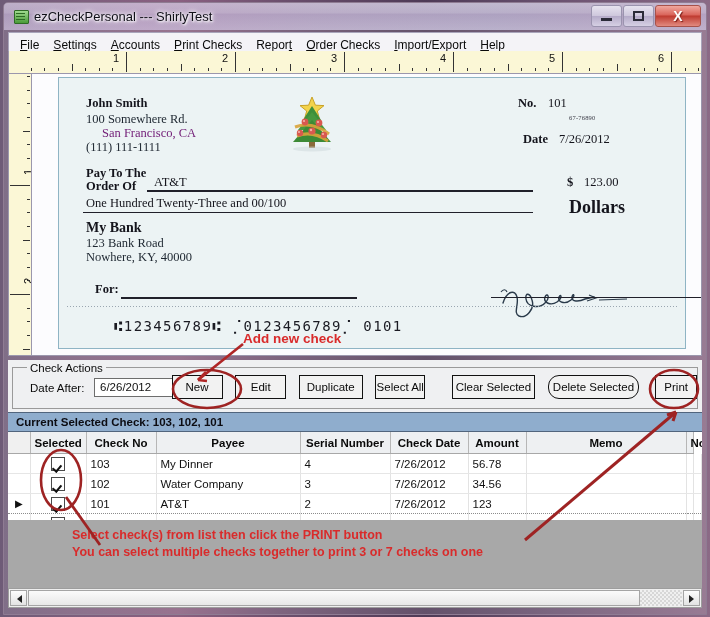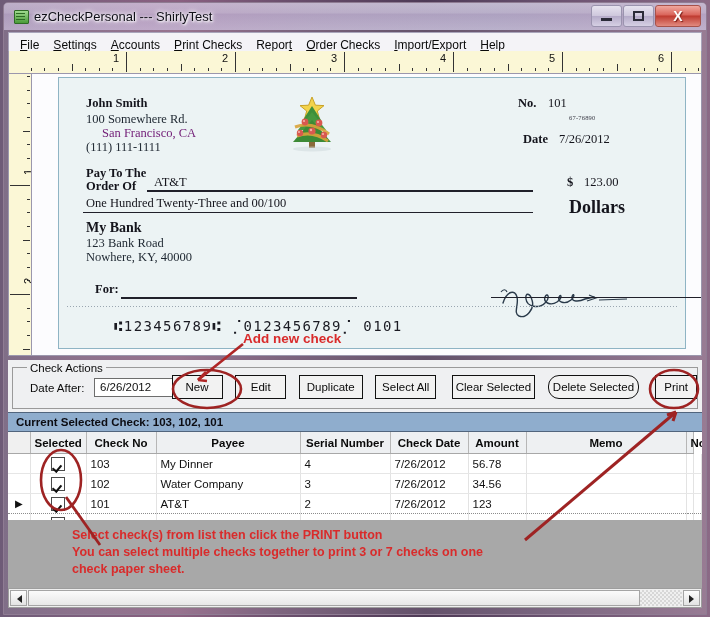--- a/index.html
+++ b/index.html
@@ -423,21 +423,21 @@
     </div>
     <div class="lbl-dateafter">Date After:</div>
     <div class="date-combo">
       <span>6/26/2012</span>
       <span class="combo-arrow"></span>
     </div>
     <div id="action-buttons">
         <div class="btn" style="left: 163.636px; width: 50.9091px;">New</div>
         <div class="btn" style="left: 227.273px; width: 50.9091px;">Edit</div>
         <div class="btn" style="left: 290.909px; width: 63.6364px;">Duplicate</div>
-        <div class="btn" style="left: 367.273px; width: 61px;">Select All</div>
+        <div class="btn" style="left: 367.273px; width: 50px;">Select All</div>
         <div class="btn" style="left: 443.636px; width: 83.6364px;">Clear Selected</div>
         <div class="btn" style="left: 540px; width: 90.9091px; border-radius: 11px;">Delete Selected</div>
         <div class="btn" style="left: 647.273px; width: 41.8182px;">Print</div>
       </div>
   </div>
 
   <div class="cursel">Current Selected Check: 103, 102, 101</div>
 
   <div class="grid">
     <table>
@@ -524,21 +524,20 @@
     <div class="hs-left"></div>
     <div class="hs-thumb" style="width:612px"></div>
     <div class="hs-track"></div>
     <div class="hs-right"></div>
   </div>
 
   <div class="anno anno-top">Add new check</div>
   <div class="anno anno-bottom">
     <div>Select check(s) from list then click the PRINT button</div>
     <div>You can select multiple checks together to print 3 or 7 checks on one</div>
-    <div>check paper sheet.</div>
   </div>
 
   <svg class="overlay">
 
     <path d="M243 344 L198 380" stroke="#b02626" stroke-width="2.6" fill="none"></path>
     <path d="M198 380 L206 372 M198 380 L207 381" stroke="#b02626" stroke-width="2.6" fill="none"></path>
 
     <ellipse cx="207" cy="389" rx="34" ry="19" stroke="#9e2323" stroke-width="2.6" fill="none"></ellipse>
 
     <ellipse cx="674" cy="389" rx="24" ry="19" stroke="#9e2323" stroke-width="2.6" fill="none"></ellipse>

